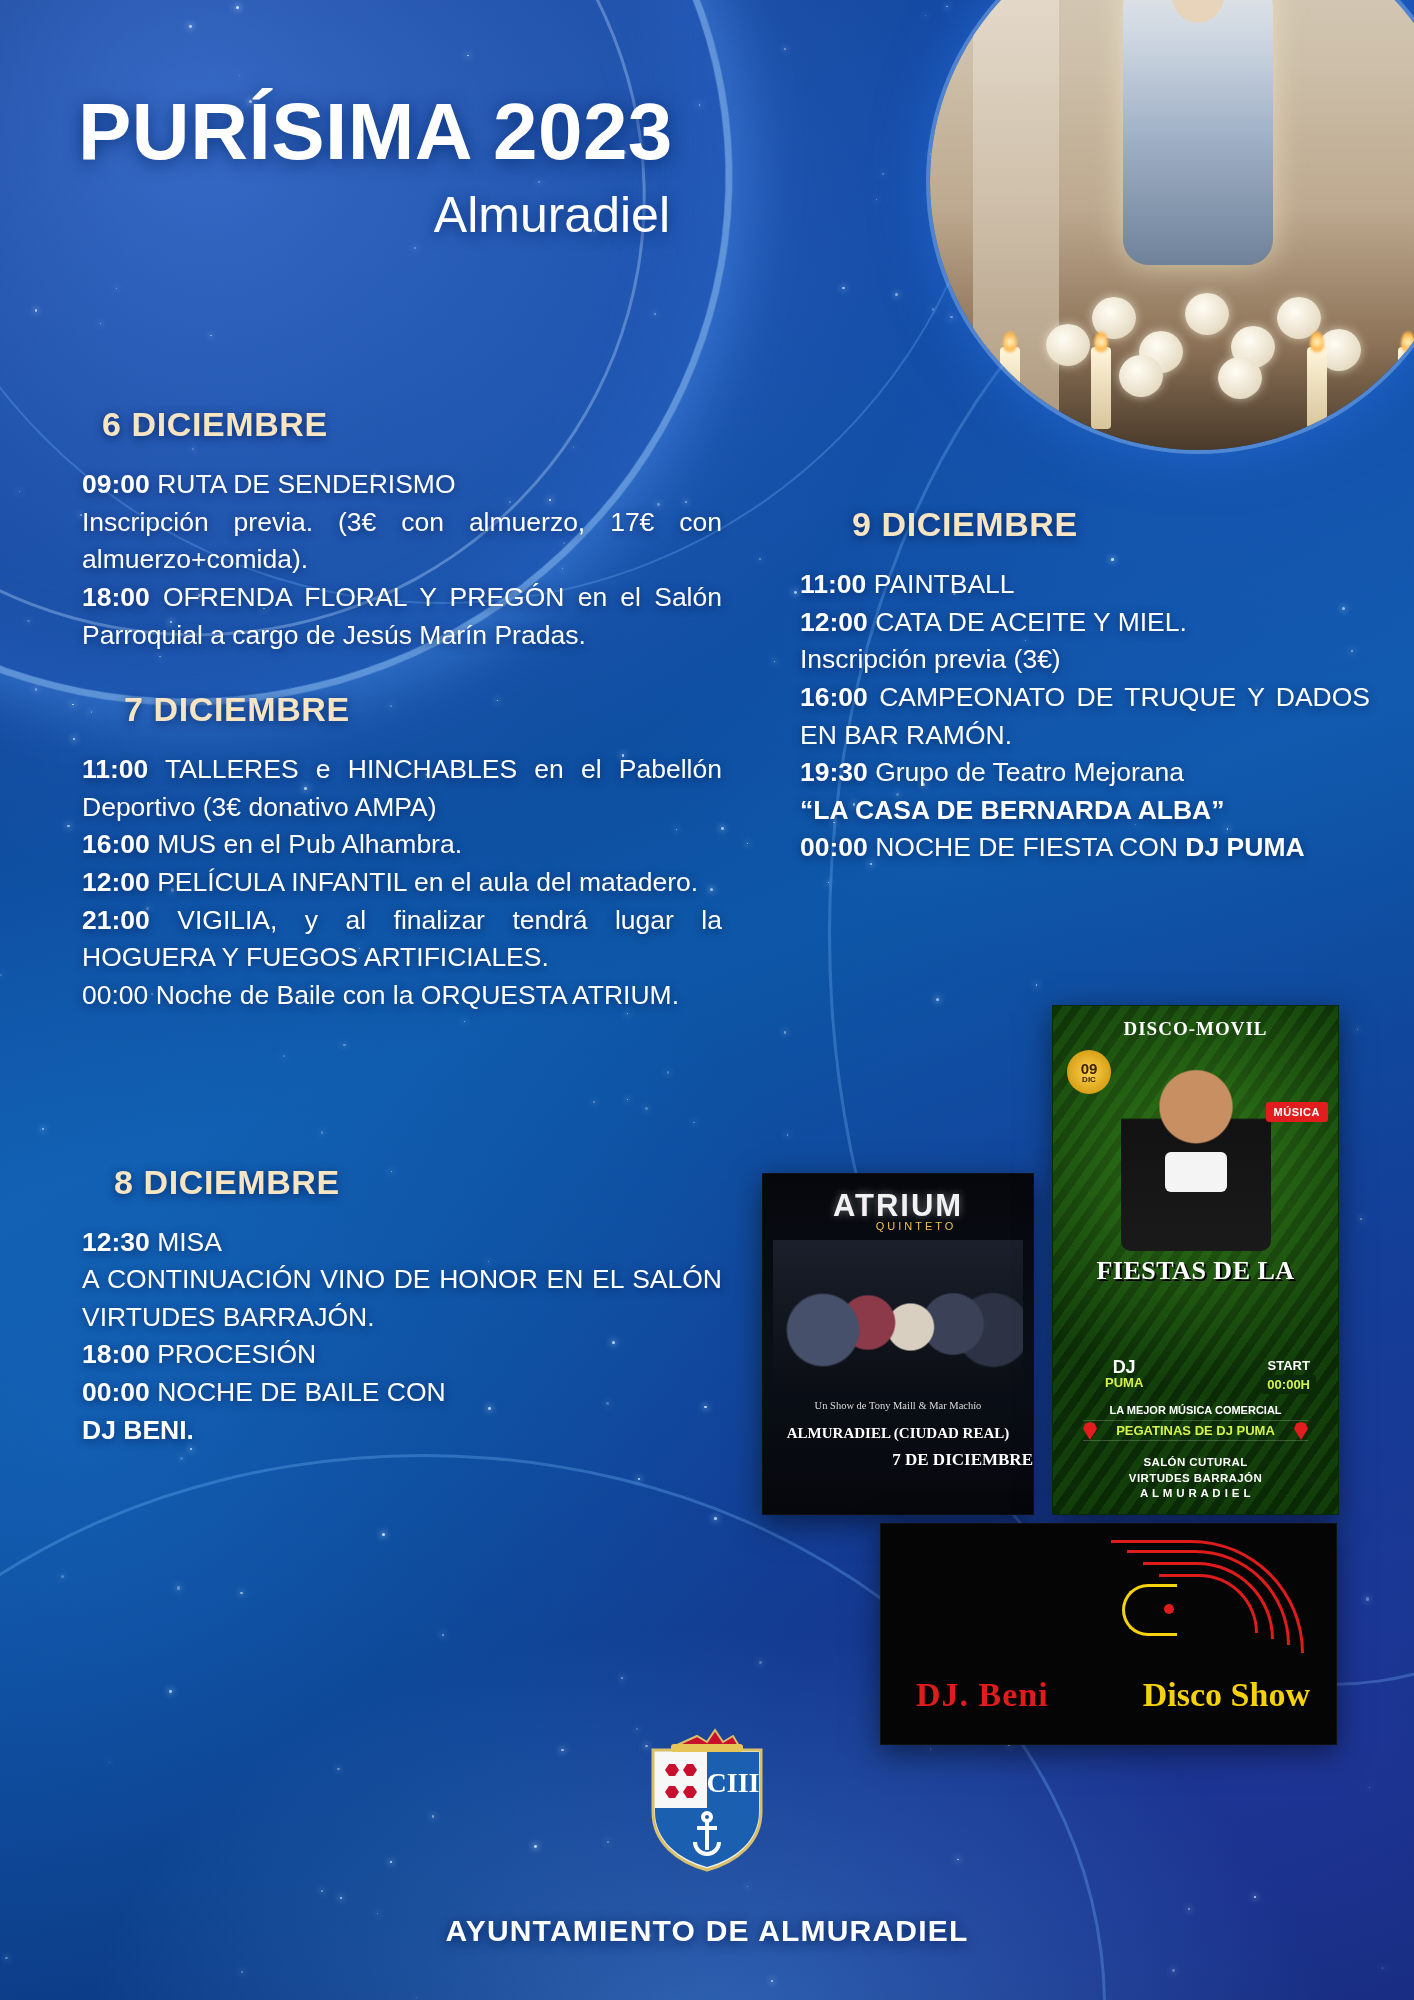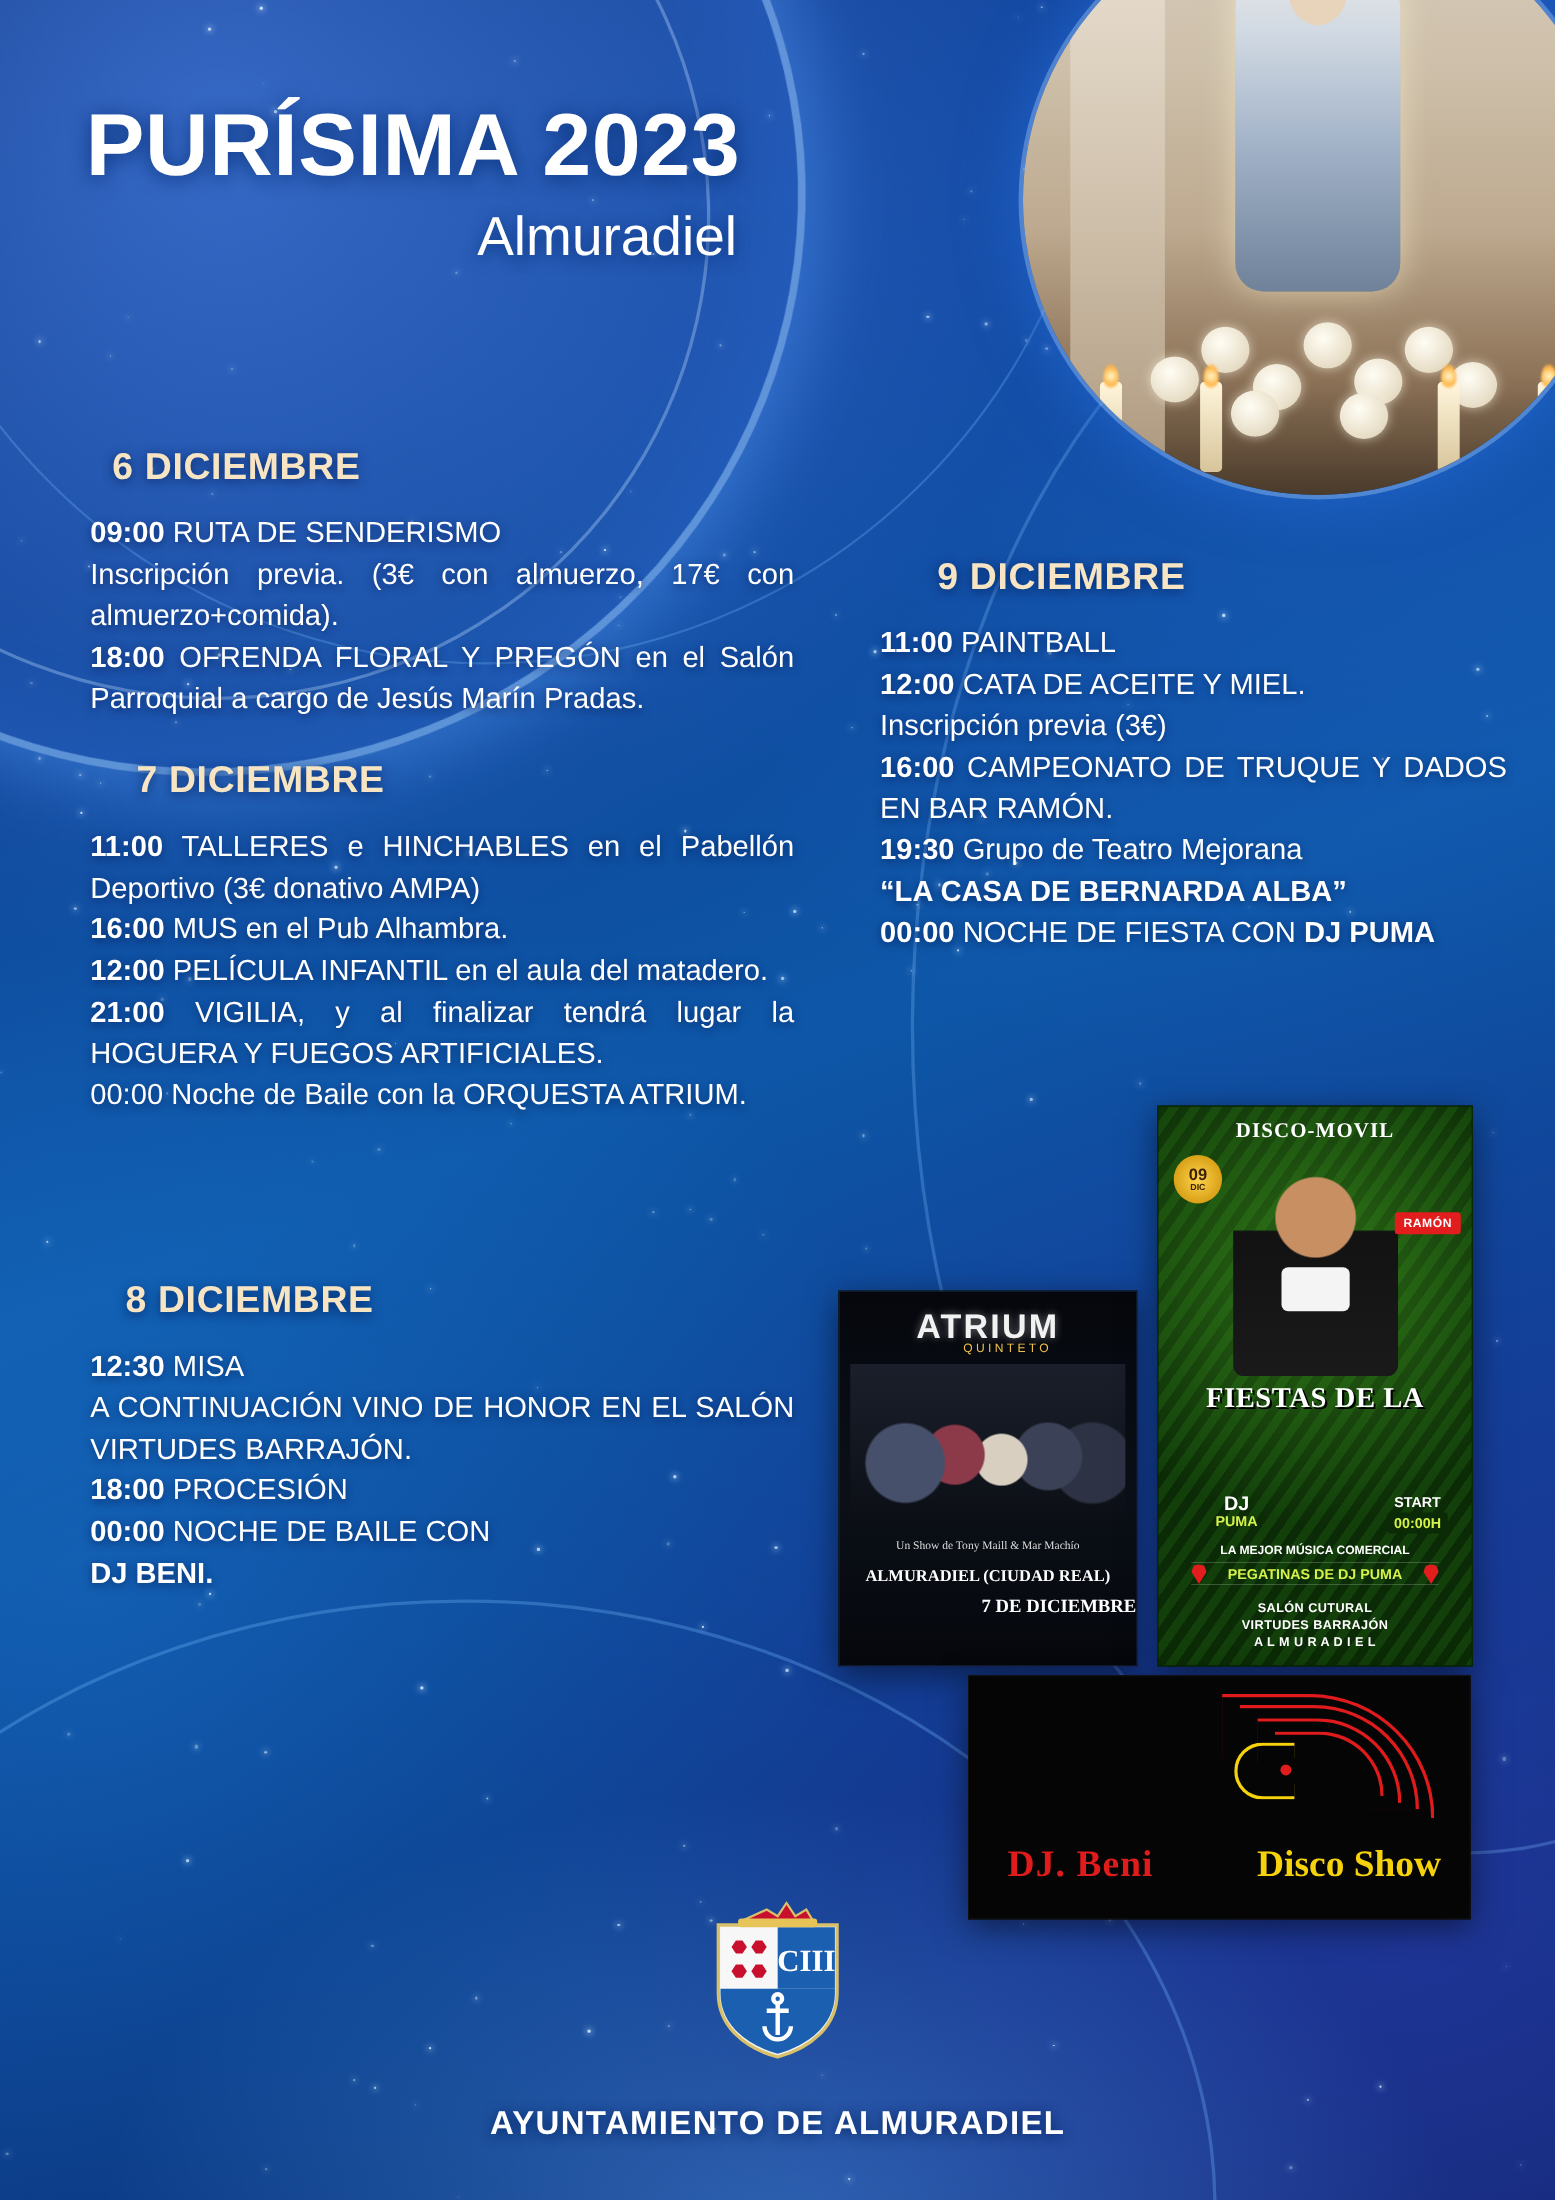--- a/index.html
+++ b/index.html
@@ -677,21 +677,21 @@
     <div class="at-line3">7 DE DICIEMBRE</div>
   </div>
 
   <div class="flyer" id="flyer-puma">
     <div class="p-top">DISCO-MOVIL</div>
     <div class="p-badge">
       <span>09</span>
       <small>DIC</small>
     </div>
     <div class="p-dj"></div>
-    <div class="p-sab">RAMÓN</div>
+    <div class="p-sab">MÚSICA</div>
     <div class="p-h1">FIESTAS DE LA</div>
     <div class="p-djname">
       <span>DJ</span>
       <small>PUMA</small>
     </div>
     <div class="p-start">
       <div class="s1">START</div>
       <div class="s2">00:00H</div>
     </div>
     <div class="p-line1">LA MEJOR MÚSICA COMERCIAL</div>

